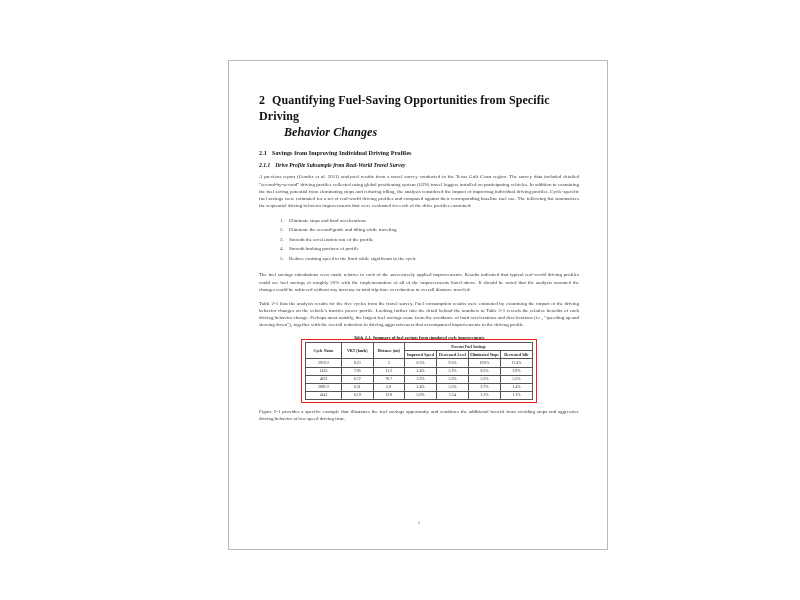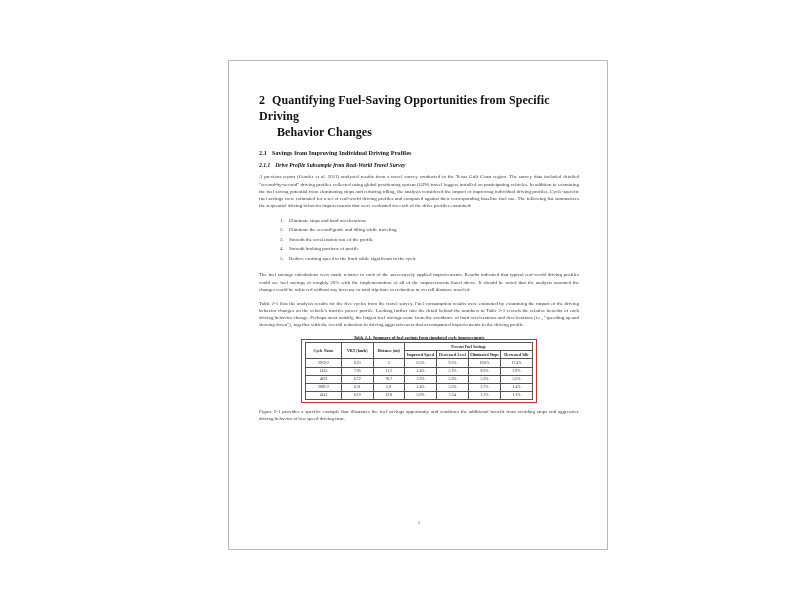--- a/index.html
+++ b/index.html
@@ -30,21 +30,21 @@
   }
   .sec-num-title {
     font-size: 12px;
     font-weight: bold;
     color: #111;
     line-height: 1.32;
     margin: 0 0 9px 0;
     letter-spacing: 0.1px;
   }
   .sec-num-title .num { margin-right: 7px; }
-  .sec-line2 { display: block; margin-left: 18px; }
+  .sec-line2 { display: block; margin-left: 25px; font-style: italic; }
   .sub-head {
     font-size: 6.2px;
     font-weight: bold;
     color: #111;
     margin: 0 0 6px 0;
     letter-spacing: 0.05px;
   }
   .sub-head .n { margin-right: 5px; }
   .subsub-head {
     font-size: 5.6px;

